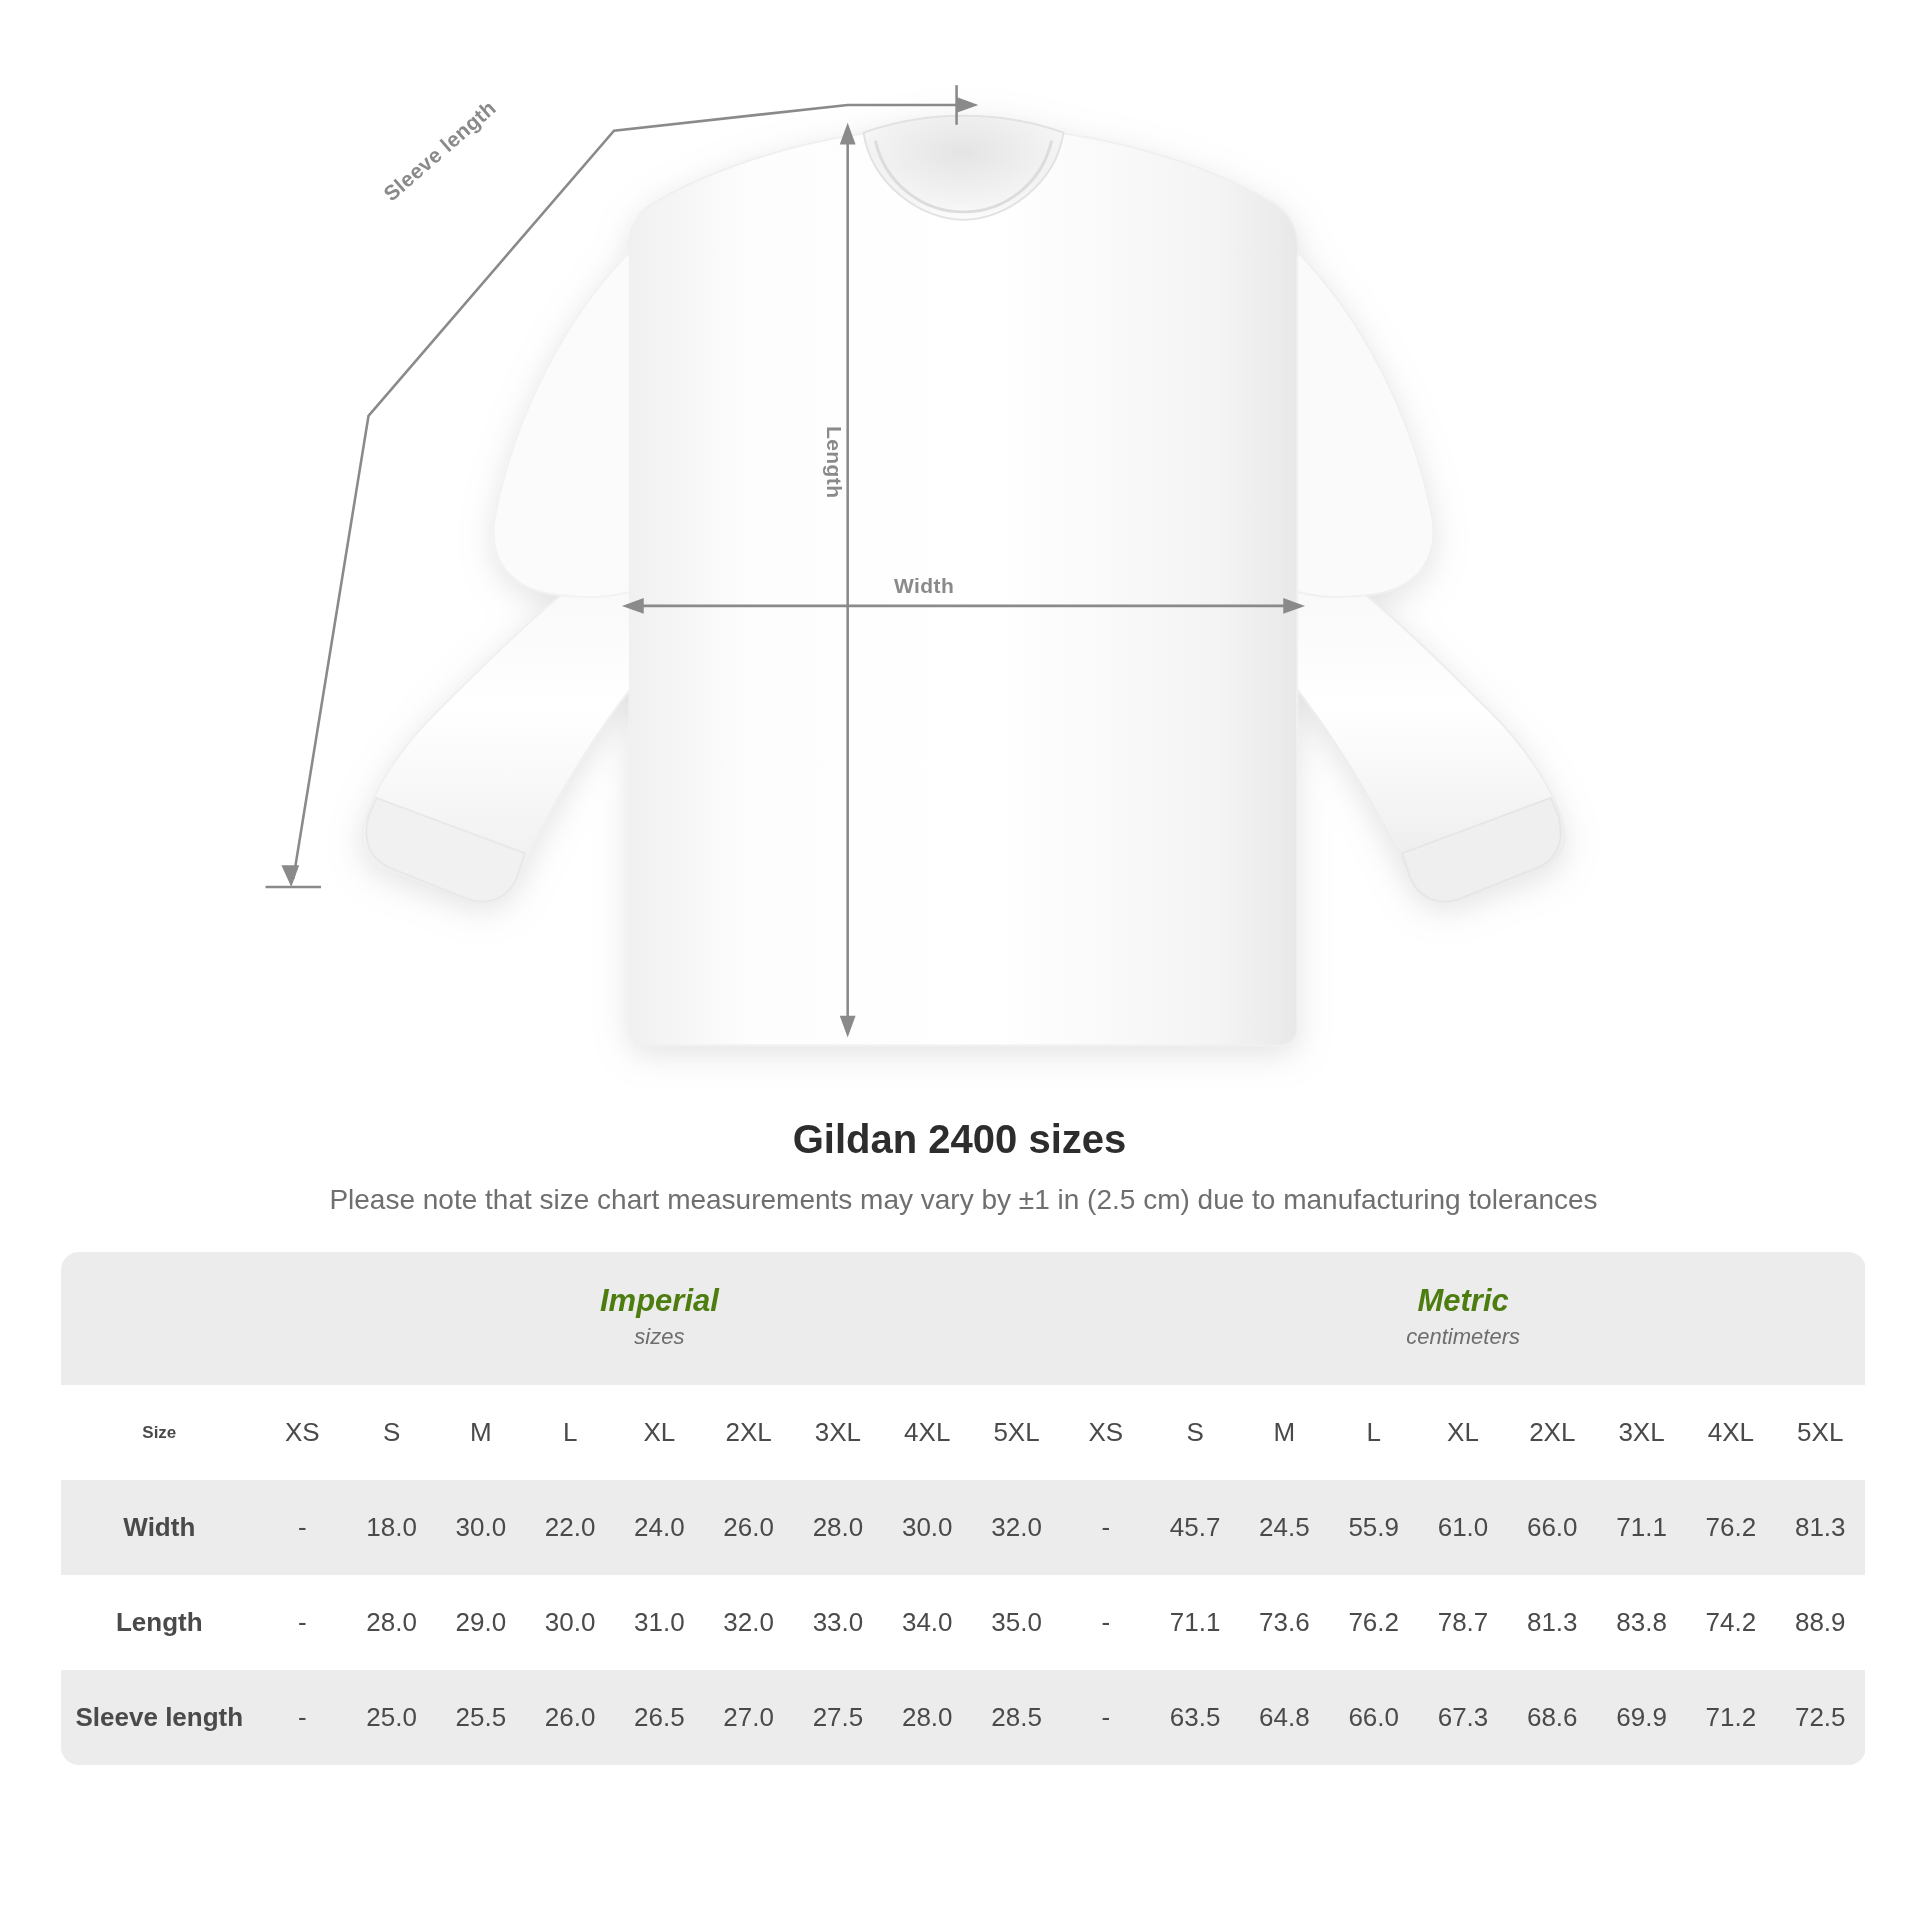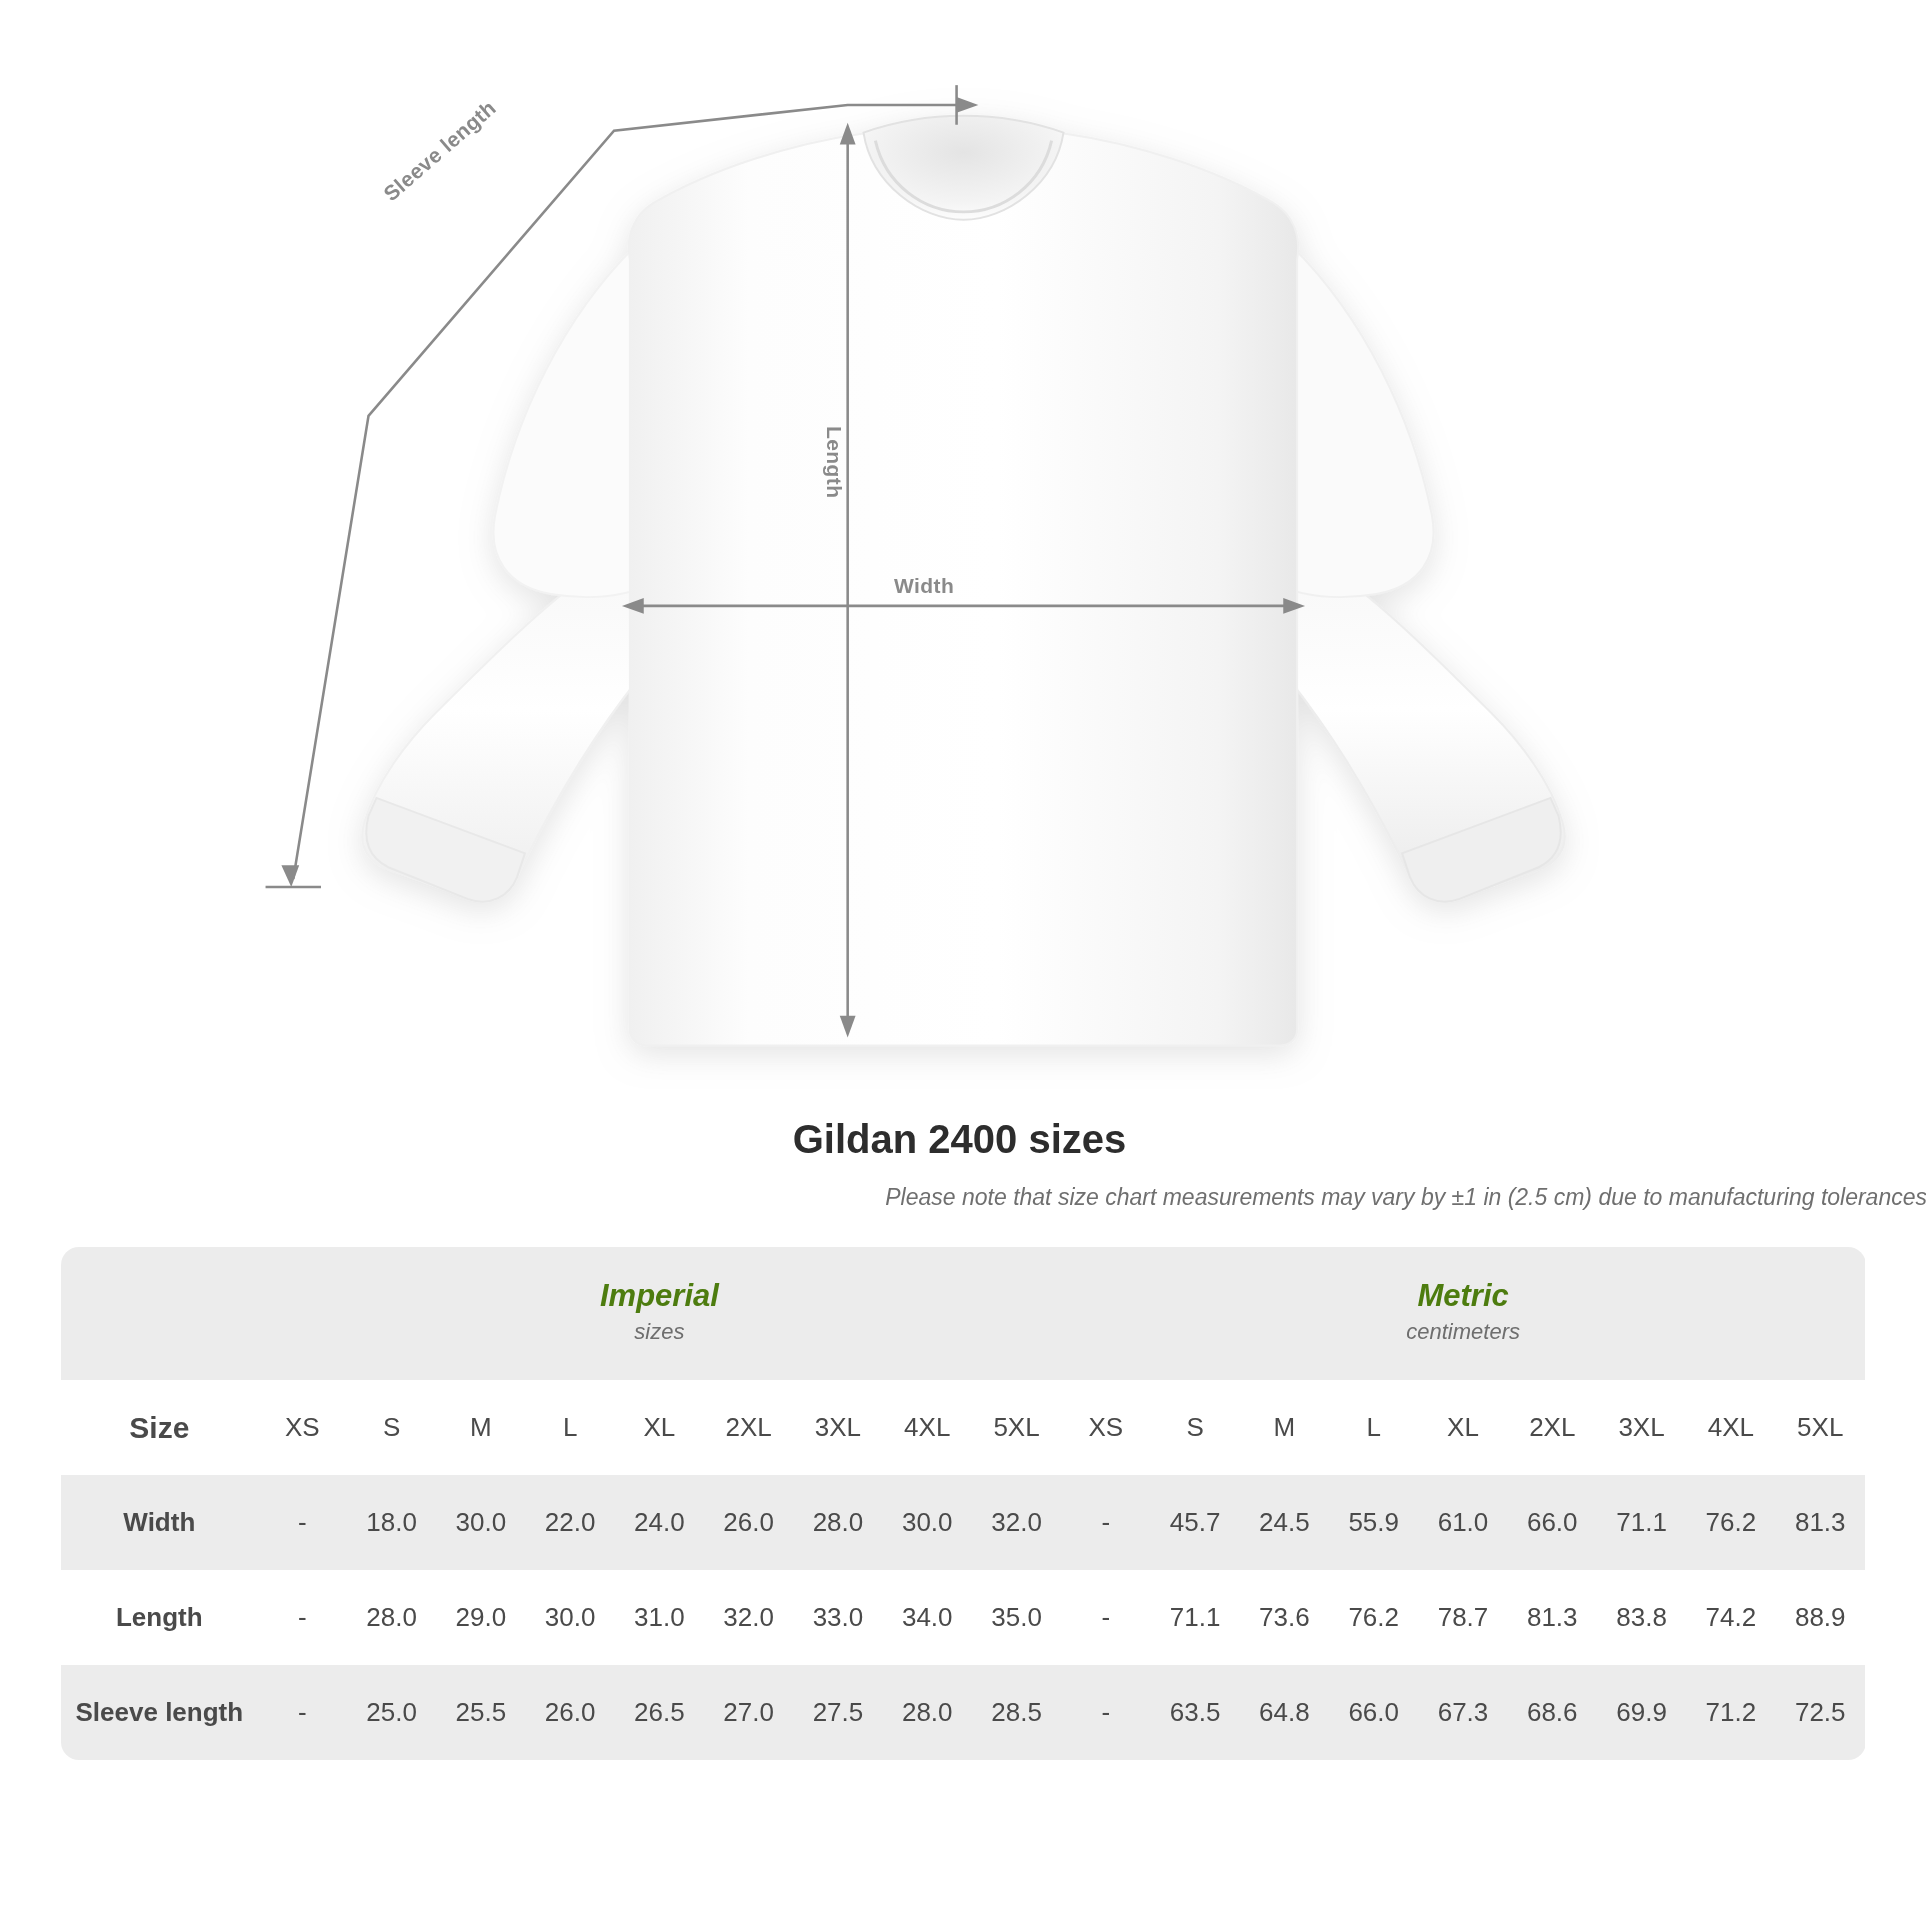--- a/index.html
+++ b/index.html
@@ -58,25 +58,23 @@
     text-align: center;
     margin-top: 28px;
   }
   .chart-title {
     font-size: 40px;
     font-weight: bold;
     color: #2d2d2d;
     margin: 0 8px 22px 0;
   }
   .chart-note {
-    font-size: 23px;
-    font-style: italic;
+    font-size: 28px;
     color: #6f6f6f;
     margin: 0;
-    text-align: right;
   }
 
   
   .table-wrap {
     margin: 36px 61px 0 61px;
     border-radius: 18px;
     overflow: hidden;
   }
   table.size-table {
     border-collapse: collapse;
@@ -110,21 +108,21 @@
     line-height: 1.6;
   }
   .size-head td {
     height: 95px;
     background: #ffffff;
     font-weight: normal;
     color: #565656;
     font-size: 27px;
   }
   .size-head td.rowlabel {
-    font-size: 30px;
+    font-size: 17px;
   }
   .data-row td {
     height: 95px;
   }
   .data-row.odd td { background: #ececec; }
   .data-row.even td { background: #ffffff; }
   td.rowlabel {
     font-weight: bold;
     color: #565656;
     font-size: 27px;

